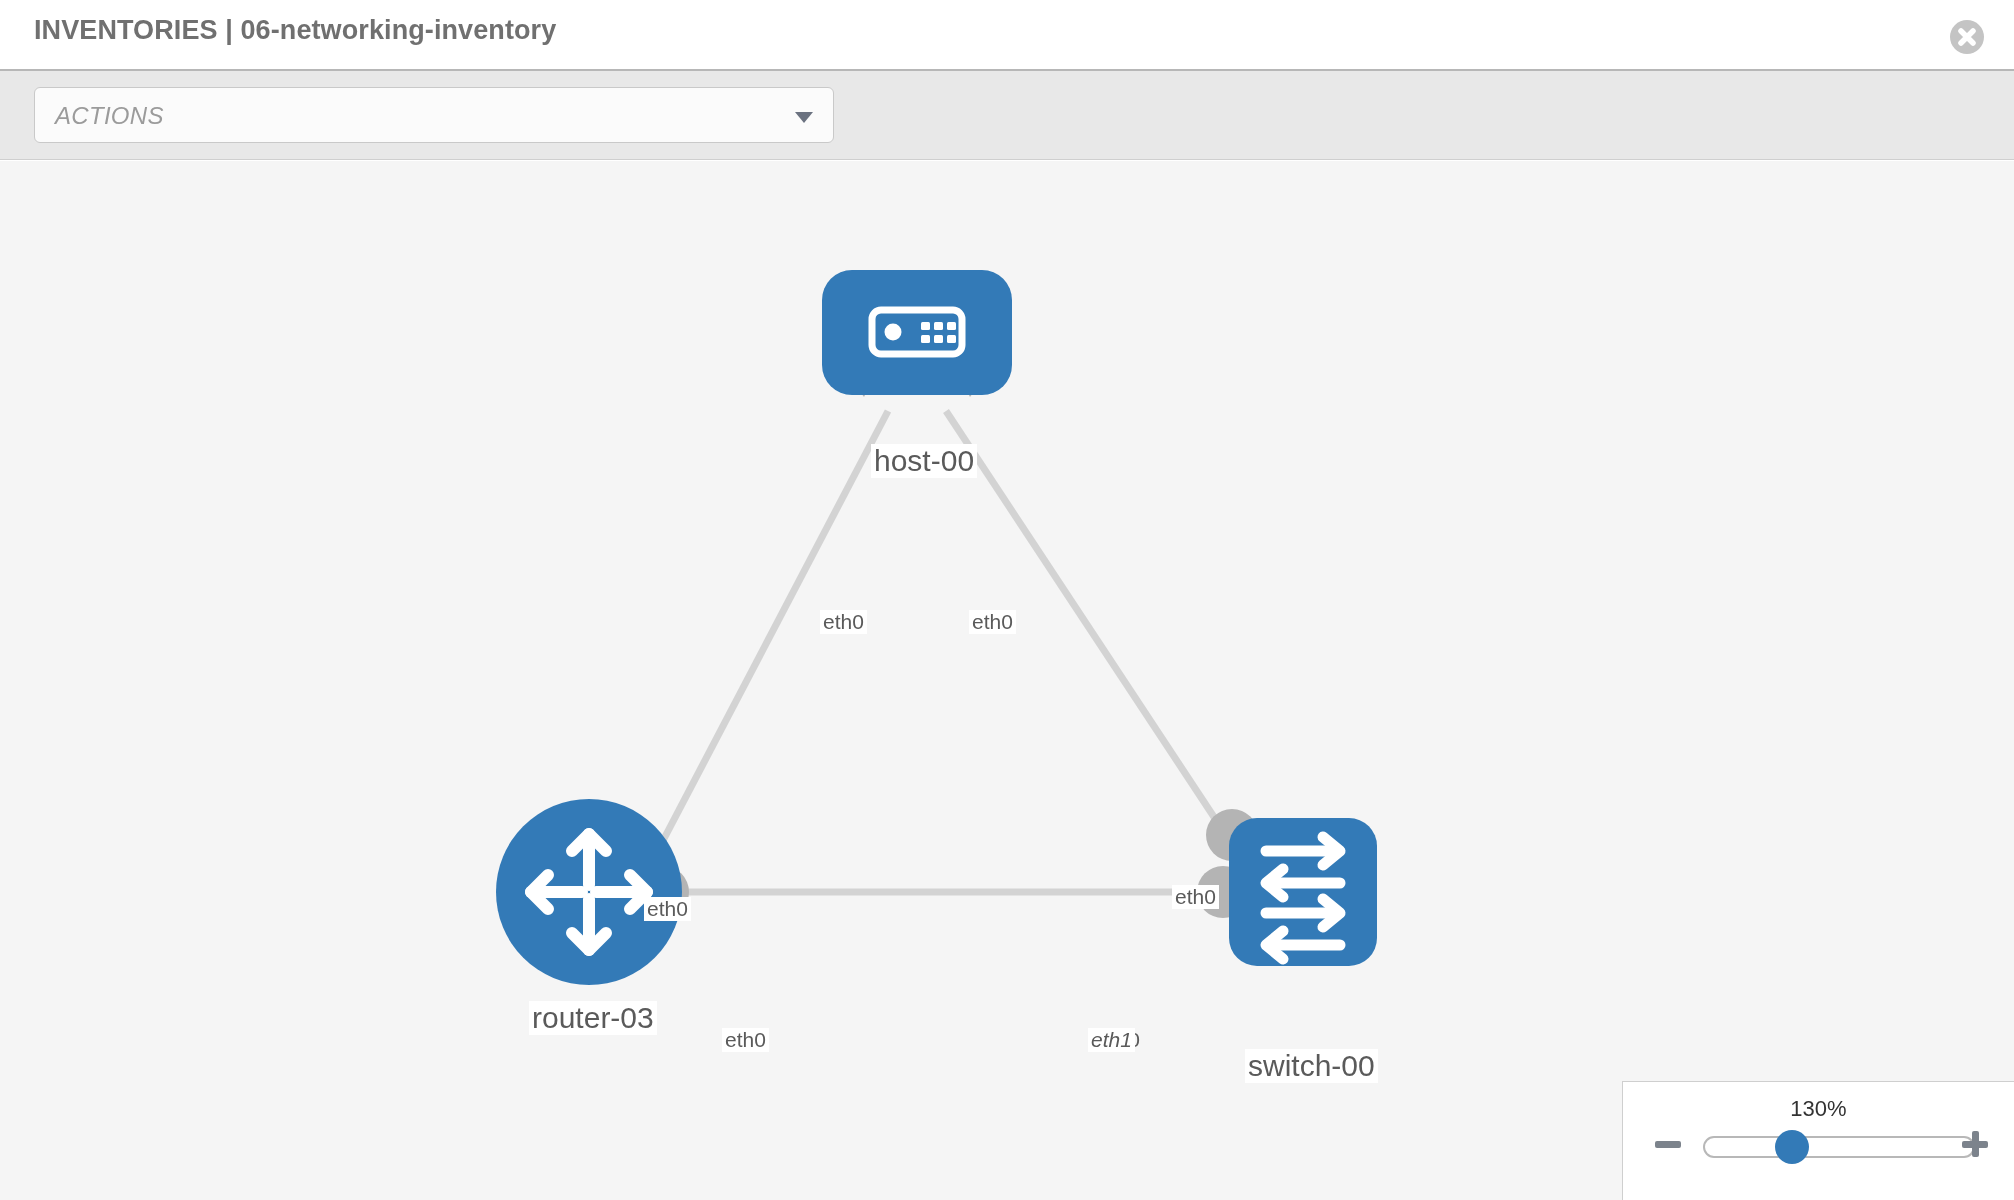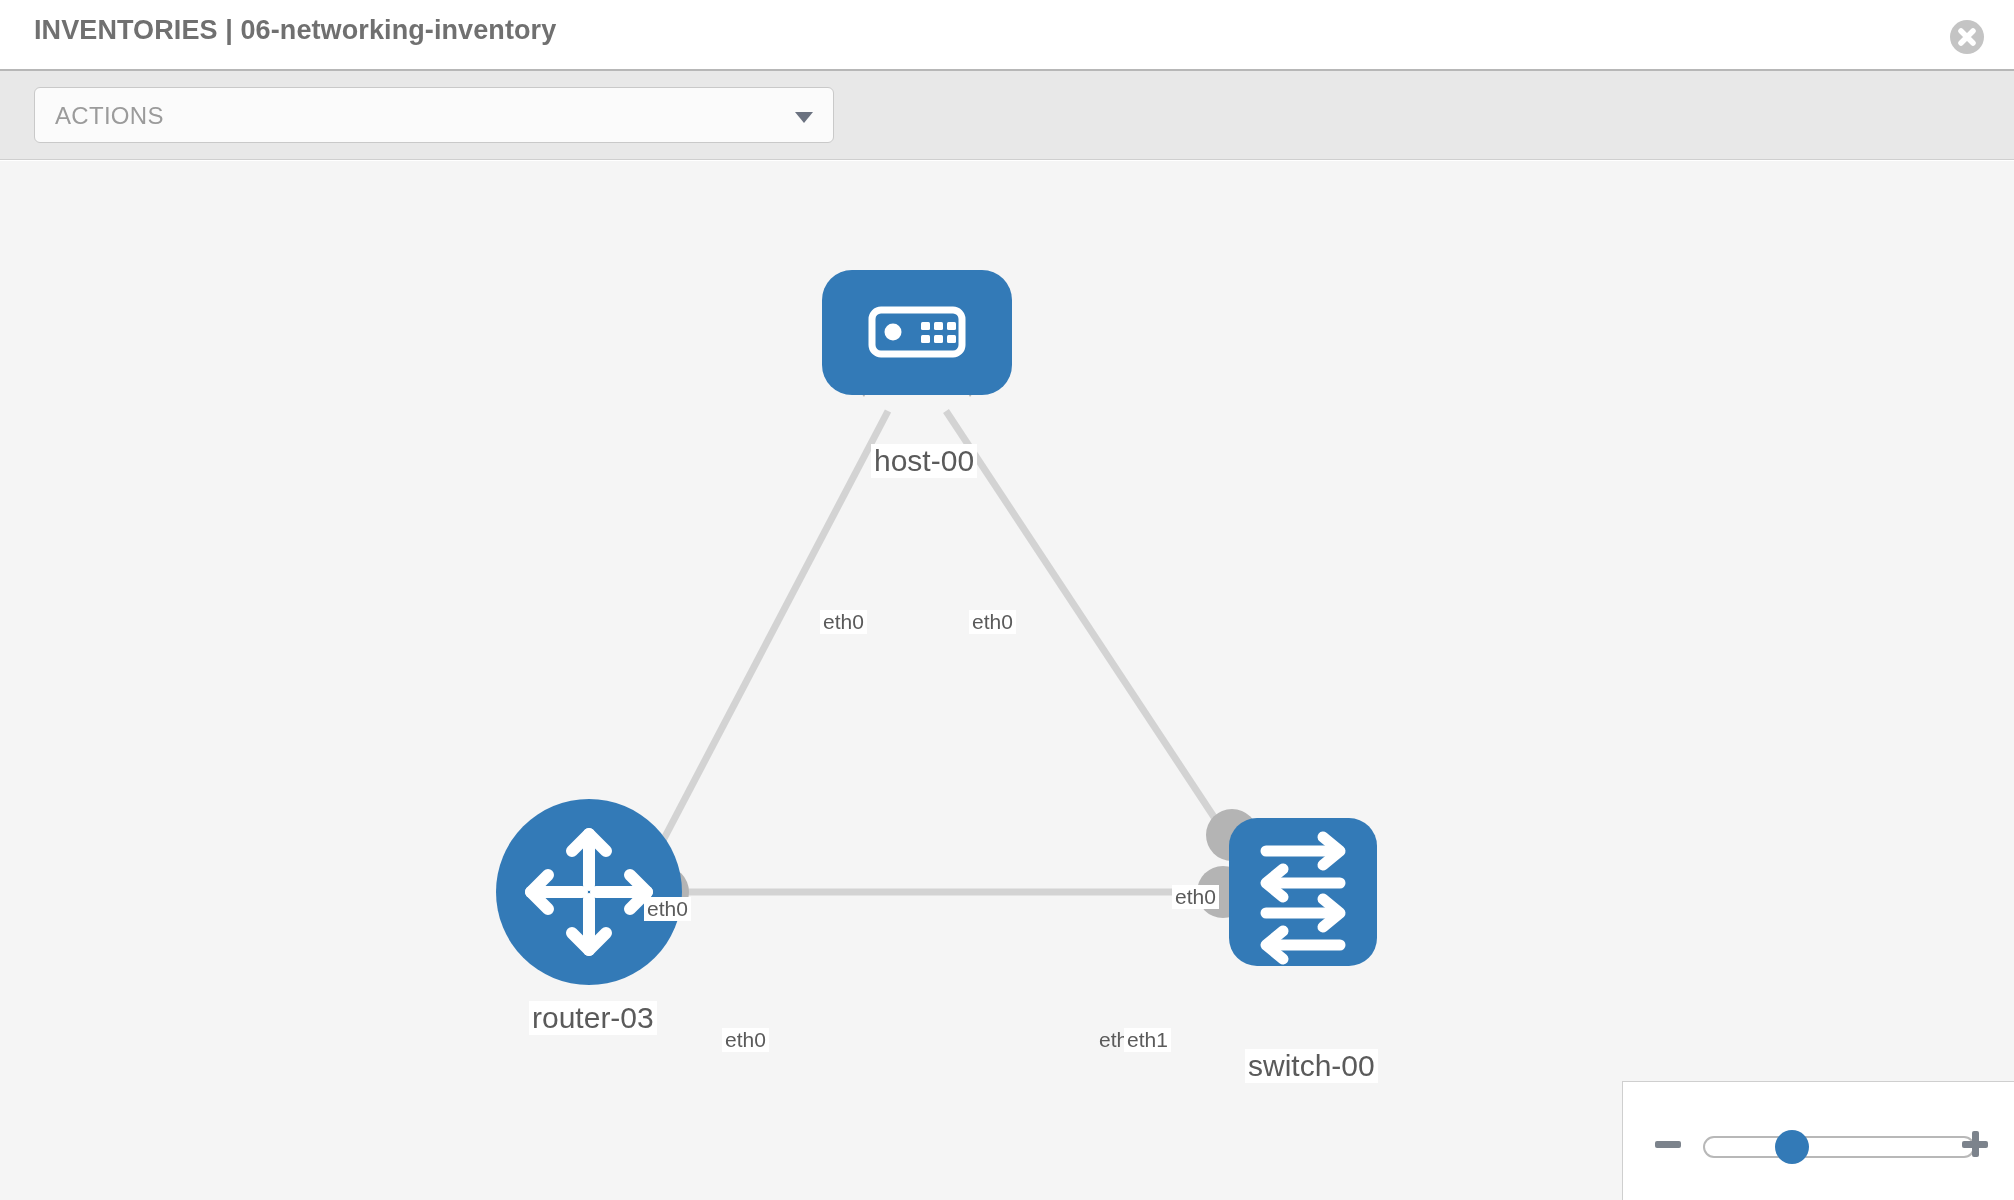--- a/index.html
+++ b/index.html
@@ -51,20 +51,21 @@
   .close-btn svg { display: block; }
 
   
   .toolbar {
     position: absolute;
     top: 71px; left: 0;
     width: 2014px;
     height: 89px;
     background: #e8e8e8;
     border-bottom: 1px solid #cfcfcf;
+    font-style: italic;
   }
   .actions-select {
     position: absolute;
     left: 34px;
     top: 16px;
     width: 800px;
     height: 56px;
     background: #fbfbfb;
     border: 1px solid #c9c9c9;
     border-radius: 6px;
@@ -304,25 +305,26 @@
     <div class="node-label name-label" style="left:871px; top:283px;">host-00</div>
     <div class="node-label name-label" style="left:529px; top:840px;">router-03</div>
     <div class="node-label name-label" style="left:1245px; top:888px;">switch-00</div>
 
     <div class="node-label if-label" style="left:820px; top:449px;">eth0</div>
     <div class="node-label if-label" style="left:969px; top:449px;">eth0</div>
     <div class="node-label if-label" style="left:644px; top:736px;">eth0</div>
     <div class="node-label if-label" style="left:1172px; top:724px;">eth0</div>
     <div class="node-label if-label" style="left:722px; top:867px;">eth0</div>
     <div class="node-label if-label" style="left:1096px; top:867px; background:transparent;">eth0</div>
-    <div class="node-label if-label" style="left:1124px; top:867px;">eth1</div>
+    <div class="node-label if-label" style="left:1088px; top:867px;font-style:italic;">eth1</div>
 
   </div>
 
   <div class="zoom-panel">
+    <div class="zoom-pct">130%</div>
 
     <div class="zoom-minus">
       <svg width="34" height="34" viewBox="0 0 34 34">
         <rect x="4" y="14" width="26" height="7" rx="2" fill="#7c838c"></rect>
       </svg>
     </div>
 
     <div class="zoom-track"></div>
     <div class="zoom-thumb"></div>
 

